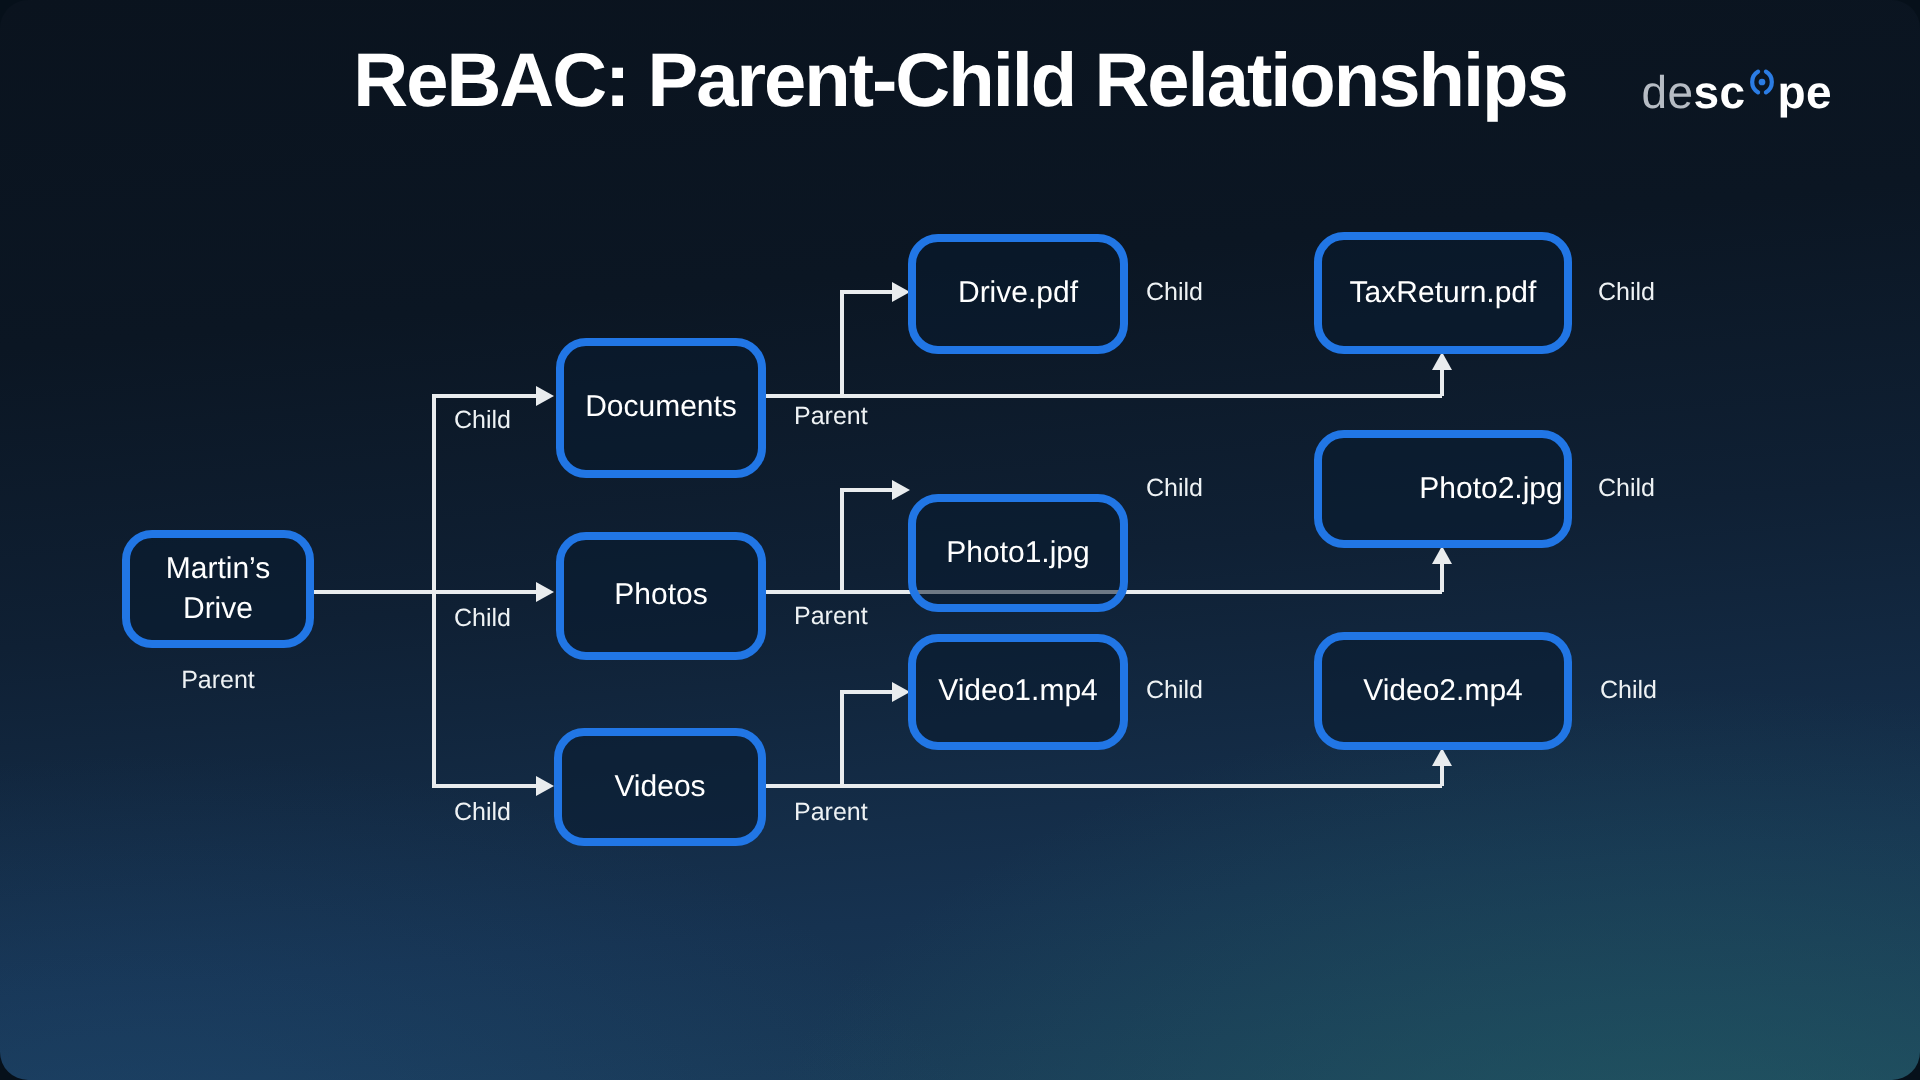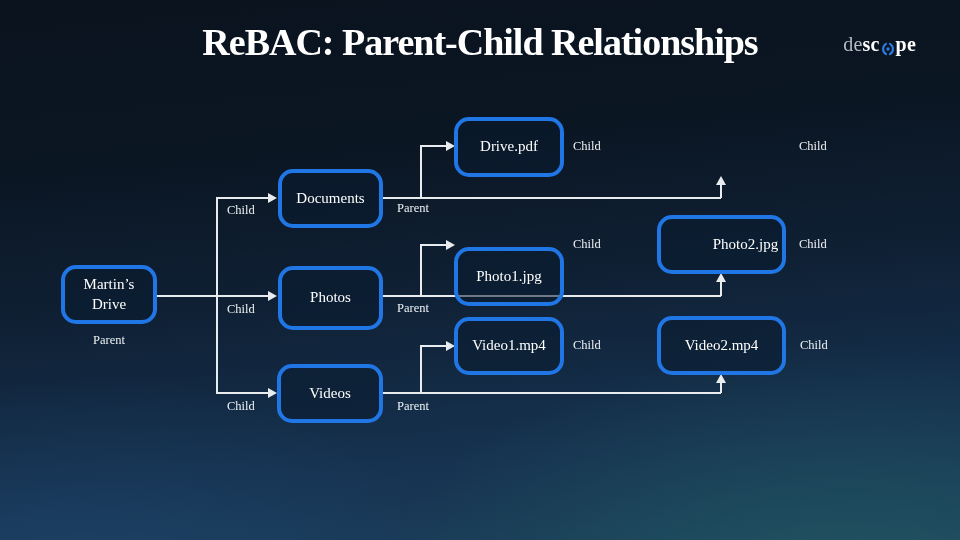--- a/index.html
+++ b/index.html
@@ -1,36 +1,37 @@
 <!DOCTYPE html>
 <html><head>
 <meta charset="utf-8">
 <style>
   html,body{margin:0;padding:0;background:#06101a;}
   .slide{
     position:relative;
     width:960px;height:540px;
     overflow:hidden;
-    font-family:Liberation Serif, serif;
+    font-family:Liberation Sans, sans-serif;
     background:
       radial-gradient(760px 420px at 88% 112%, rgba(38,106,104,0.55), rgba(38,106,104,0) 62%),
       radial-gradient(700px 380px at 8% 112%, rgba(35,84,130,0.40), rgba(35,84,130,0) 60%),
       linear-gradient(175deg, #0a131e 0%, #0b1623 28%, #0f2034 52%, #163250 80%, #1b3e5a 100%);
     color:#fff;
+    border-radius:14px;
   }
   .title{
     position:absolute;left:0;top:20px;width:100%;
     text-align:center;
     font-size:38px;font-weight:700;letter-spacing:-1px;
     color:#fff;margin:0;
   }
   .logo{
     position:absolute;top:33px;right:44px;
-    display:flex;align-items:flex-end;
-    font-size:20px;letter-spacing:0.2px;
+    display:flex;align-items:flex-start;
+    font-size:23px;letter-spacing:0.2px;
   }
   .logo .lite{font-weight:400;color:#b6bcc4;}
   .logo .bold{font-weight:700;color:#ffffff;}
   .logo svg{display:block;margin:1px 1px 0 1px;}
   .node{
     position:absolute;box-sizing:border-box;
     border:4px solid #2176e5;border-radius:15px;
     background:rgba(10,28,48,0.55);
     display:flex;align-items:center;justify-content:center;
     text-align:center;
@@ -101,32 +102,35 @@
     <div class="hline" style="left:420px;top:345px;width:26px;"></div>
     <div class="arrow-r" style="left:446px;top:341px;"></div>
     <div class="vline" style="left:720px;top:382px;height:11px;"></div>
     <div class="arrow-u" style="left:716px;top:374px;"></div>
   </div>
 
   <div class="node" style="left:61px;top:265px;width:96px;height:59px;">
     <span class="node-label">Martin’s Drive</span>
   </div>
 
-  <div class="node" style="left:278px;top:169px;width:105px;height:59px;">
+  <div class="node" style="left:278px;top:169px;width:105px;height:70px;">
     <span class="node-label">Documents</span>
   </div>
   <div class="node" style="left:278px;top:266px;width:105px;height:64px;">
     <span class="node-label">Photos</span>
   </div>
   <div class="node" style="left:277px;top:364px;width:106px;height:59px;">
     <span class="node-label">Videos</span>
   </div>
 
   <div class="node" style="left:454px;top:117px;width:110px;height:60px;">
     <span class="node-label">Drive.pdf</span>
+  </div>
+  <div class="node" style="left:657px;top:116px;width:129px;height:61px;">
+    <span class="node-label">TaxReturn.pdf</span>
   </div>
   <div class="node" style="left:454px;top:215px;width:110px;height:59px;margin-top:32px;">
     <span class="node-label">Photo1.jpg</span>
   </div>
   <div class="node" style="left:657px;top:215px;width:129px;height:59px;padding-left:48px;">
     <span class="node-label">Photo2.jpg</span>
   </div>
   <div class="node" style="left:454px;top:317px;width:110px;height:58px;">
     <span class="node-label">Video1.mp4</span>
   </div>

